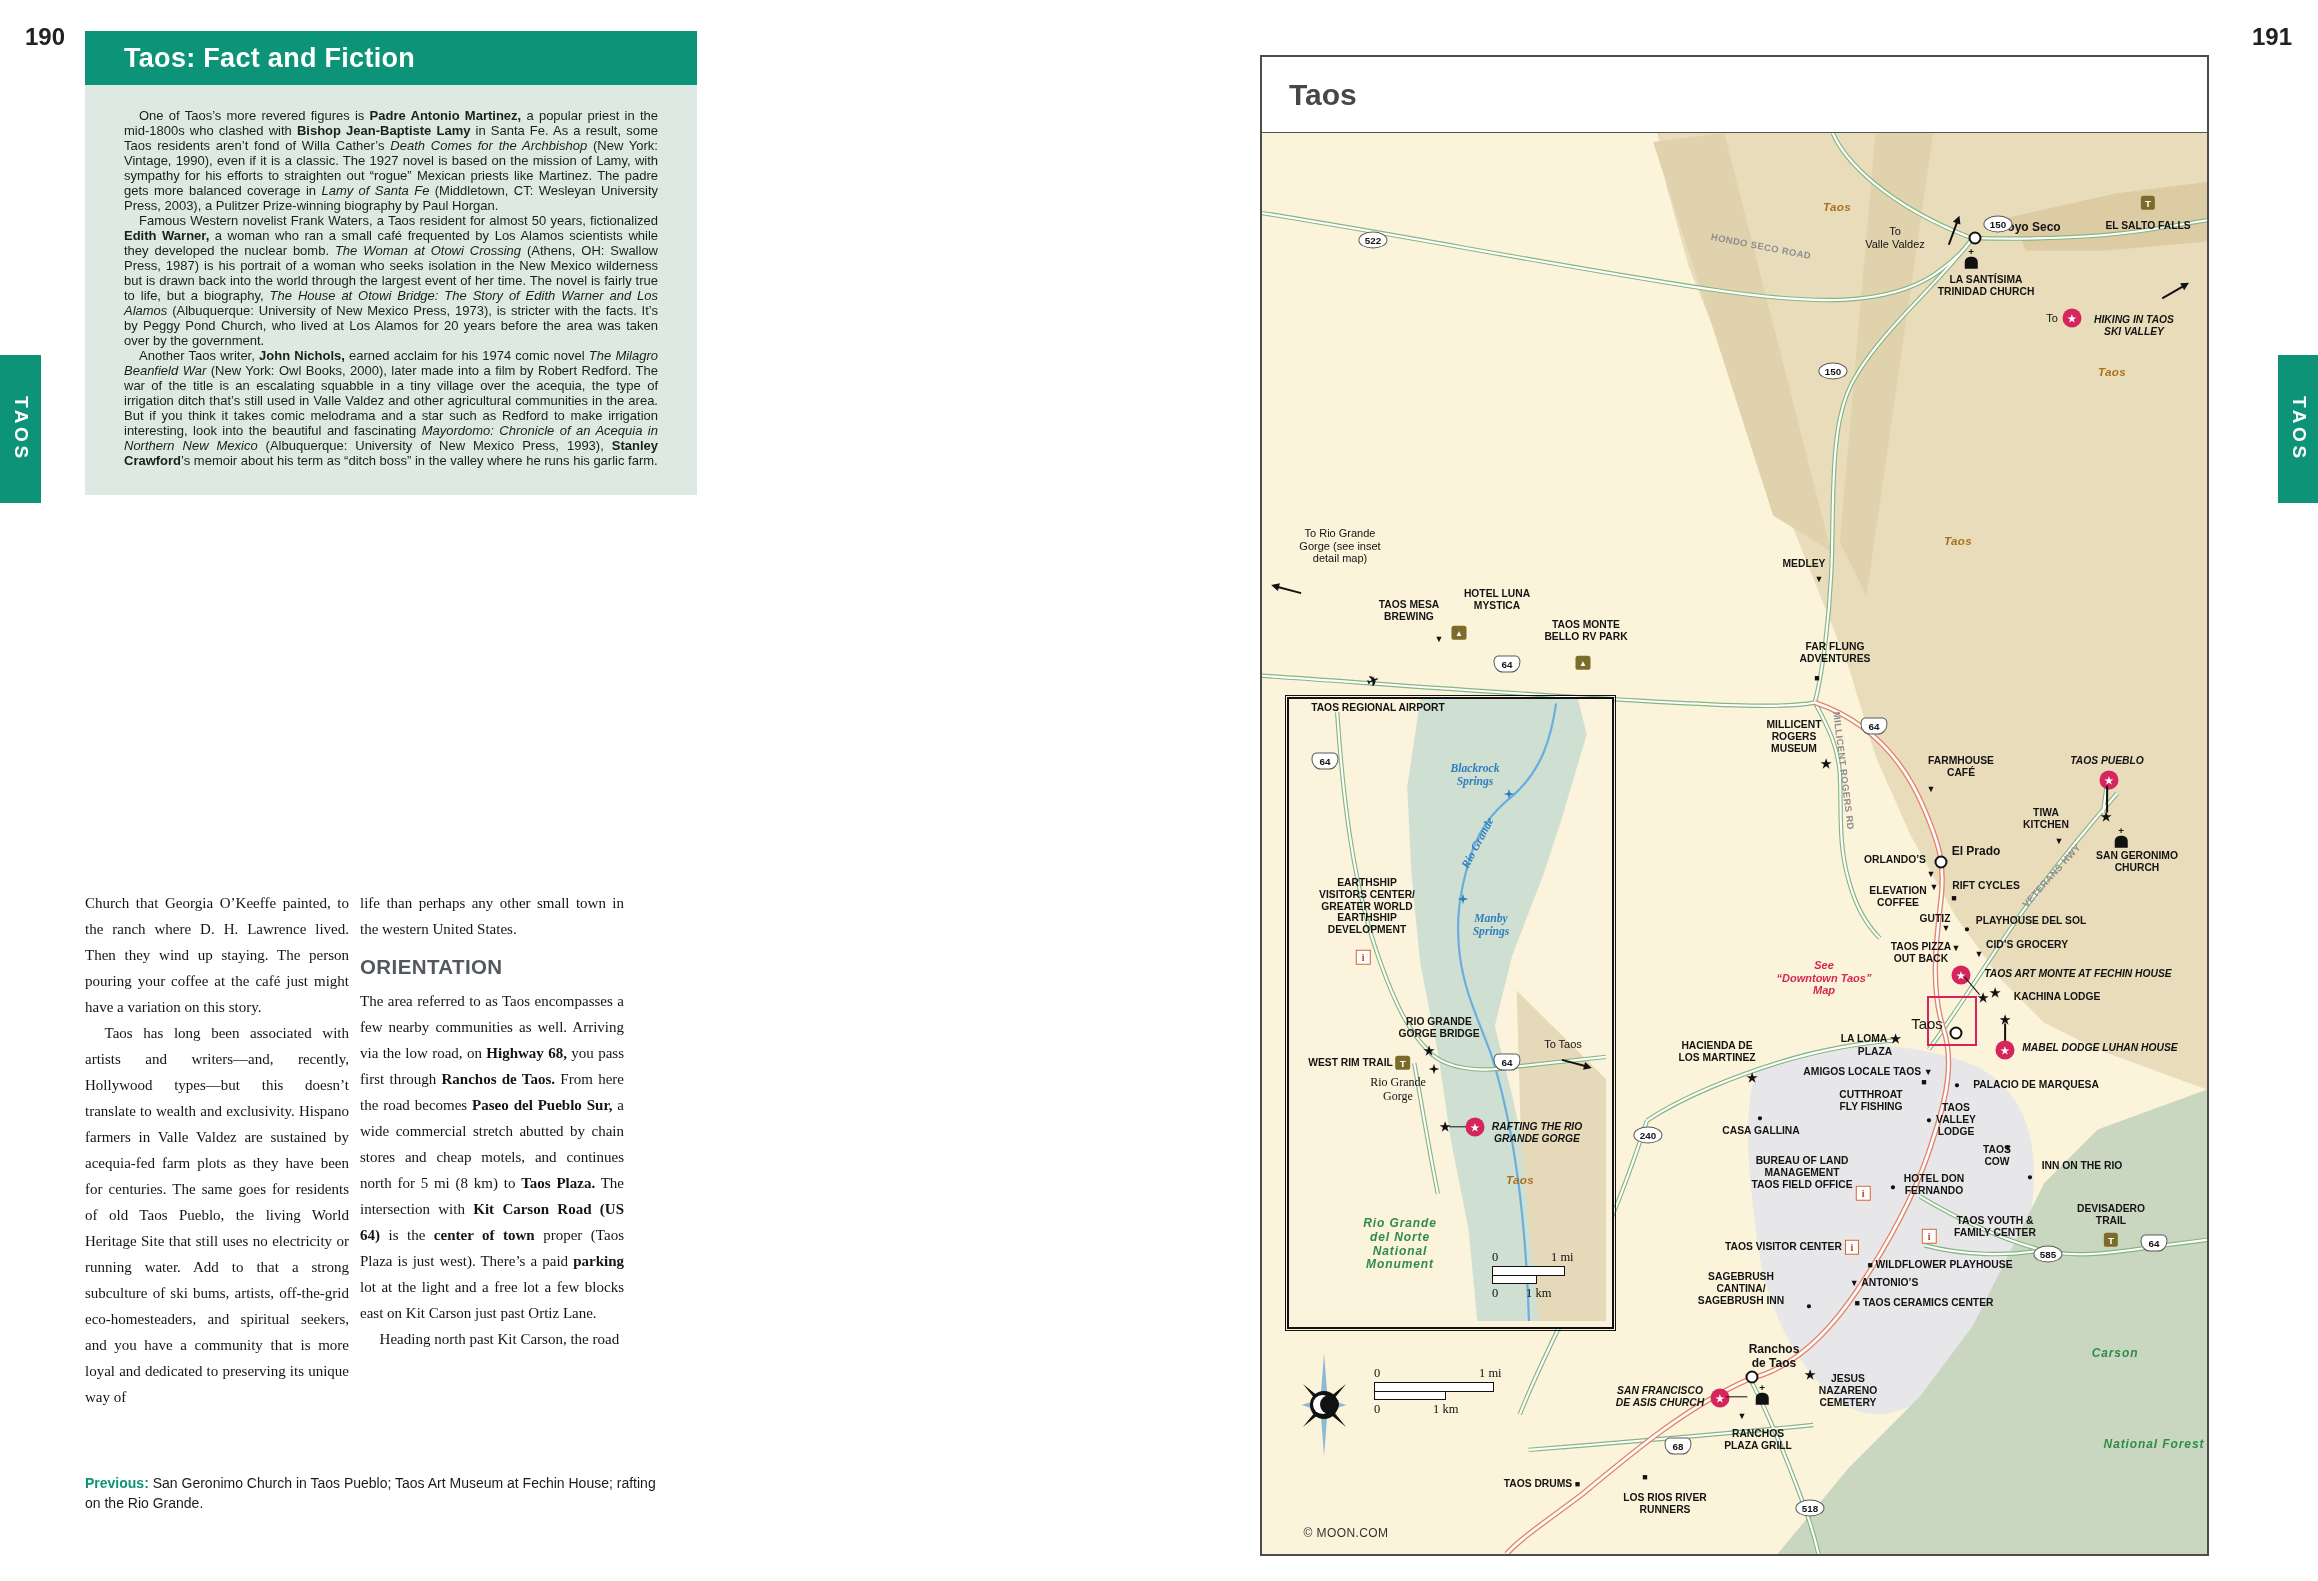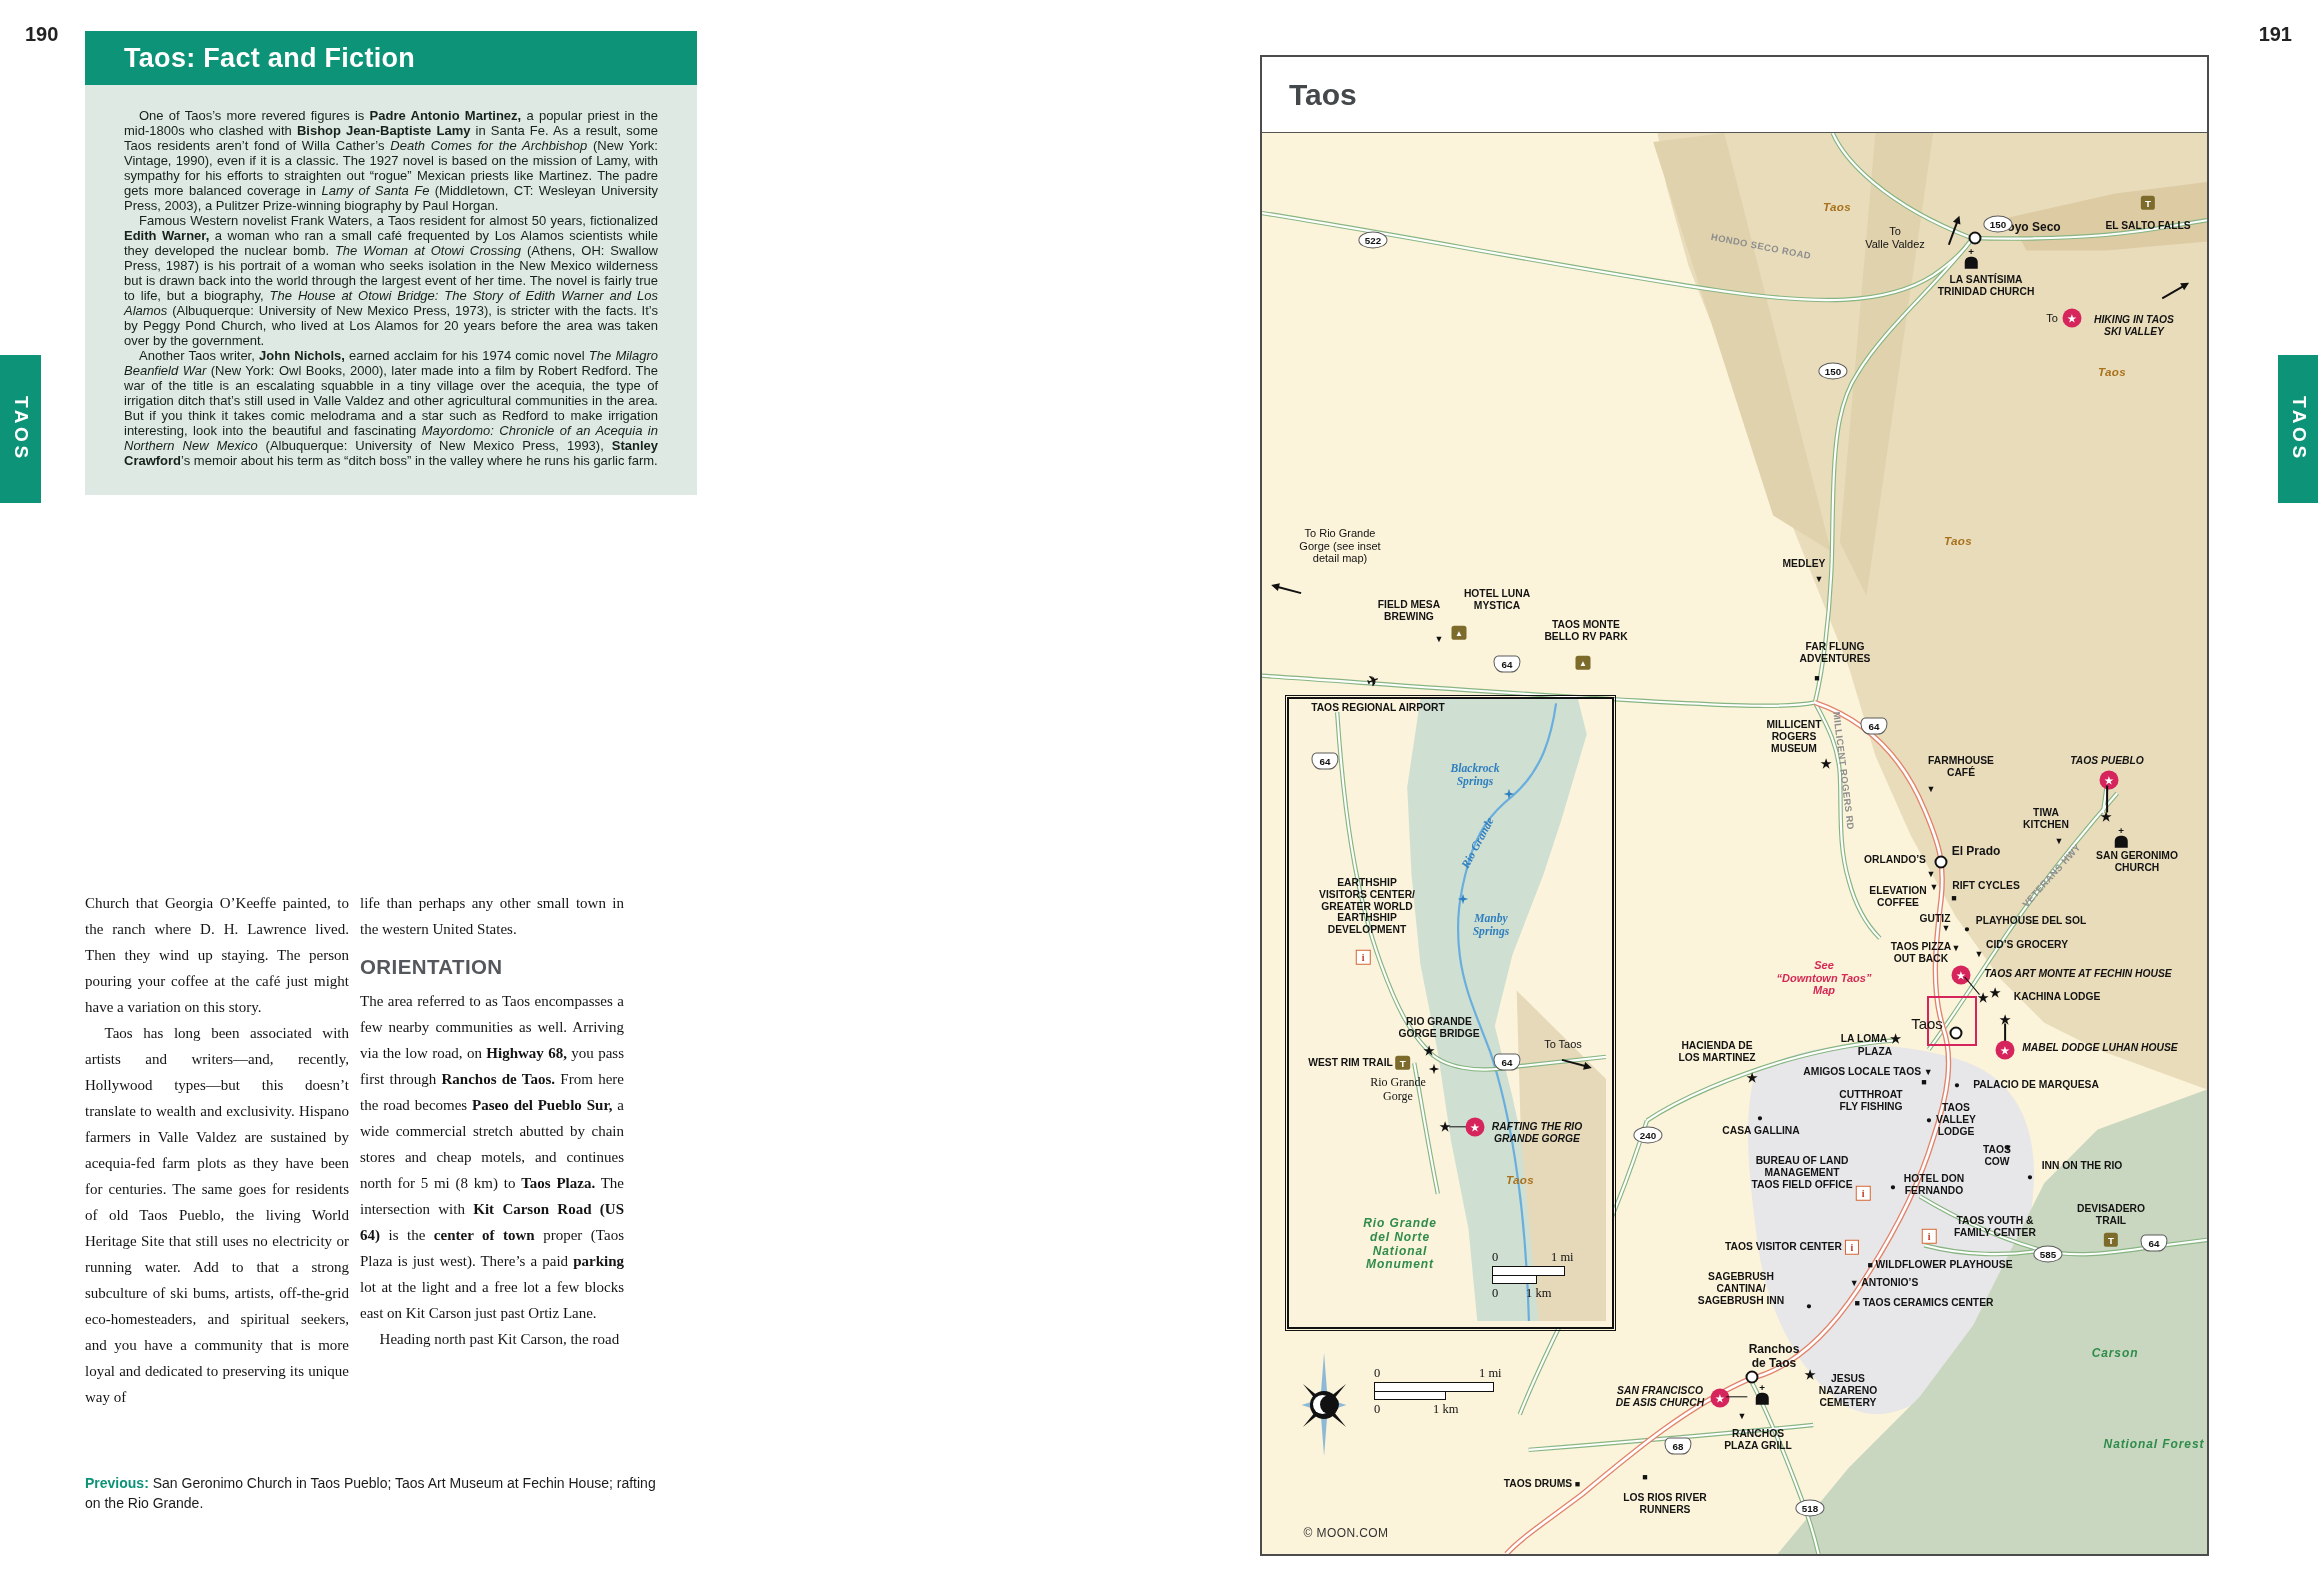--- a/index.html
+++ b/index.html
@@ -1,20 +1,20 @@
 <!DOCTYPE html>
 <html style="font-size:14.3px"><head>
 <meta charset="utf-8">
 <style>
   html,body{margin:0;padding:0;background:#fff;}
   body{width:2319px;height:1581px;position:relative;overflow:hidden;
        font-family:"Liberation Sans",sans-serif;color:#1b1b1b;}
 
   
-  .pagenum{position:absolute;top:23px;font-size:20px;font-weight:bold;color:#222;}
+  .pagenum{position:absolute;top:23px;font-size:24px;font-weight:bold;color:#222;}
   #pagenum-left{left:25px;}
   #pagenum-right{right:27px;}
   .edge-tab{position:absolute;top:355px;width:41px;height:148px;background:#0d9377;
             display:flex;align-items:center;justify-content:center;}
   #tab-left{left:0;}
   #tab-right{right:0;}
   .edge-tab span{writing-mode:vertical-rl;color:#fff;font-weight:bold;font-size:19px;
                  letter-spacing:3.6px;}
 
   
@@ -445,21 +445,21 @@
       </div>
       <div class="ml note" style="left: 78px; top: 413px;">
         <span class="mt">To Rio Grande
 Gorge (see inset
 detail map)</span>
       </div>
       <div class="ml " style="left: 27px; top: 457px; transform: translate(-50%, -50%) rotate(195deg);">
         <span class="mk mk-arrow"></span>
       </div>
       <div class="ml poi" style="left: 147px; top: 478px;">
-        <span class="mt">FIELD MESA
+        <span class="mt">TAOS MESA
 BREWING</span>
       </div>
       <div class="ml " style="left: 177px; top: 506px;">
         <span class="mk mk-tri"></span>
       </div>
       <div class="ml " style="left: 197px; top: 500px;">
         <span class="mk mk-camp"></span>
       </div>
       <div class="ml poi" style="left: 235px; top: 467px;">
         <span class="mt">HOTEL LUNA

